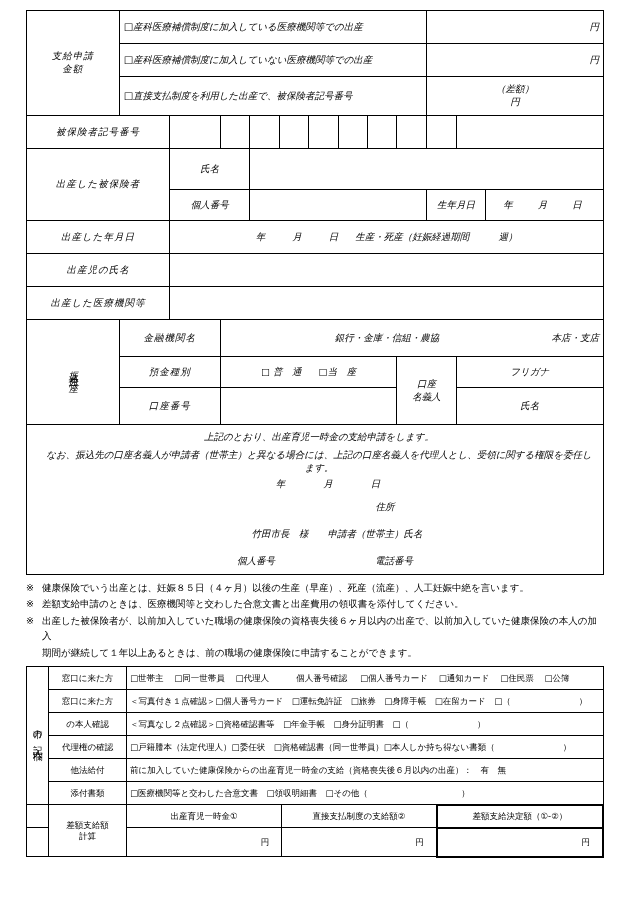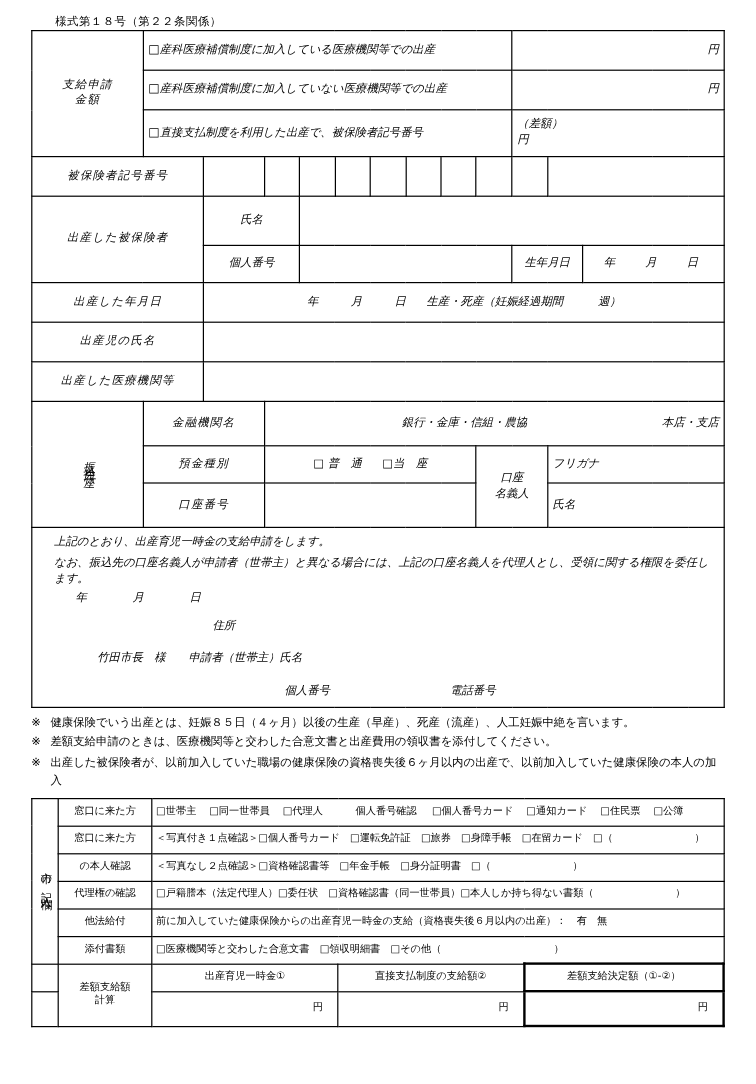--- a/index.html
+++ b/index.html
@@ -46,21 +46,21 @@
   .main td {
     border: 1px solid #000;
     padding: 3px 4px;
     vertical-align: middle;
     font-size: 9.5px;
     line-height: 1.35;
     font-style: italic;
   }
   .ctr { text-align: center; }
   .rgt { text-align: right; }
-  .vtop { vertical-align: top; }
+  .vtop { vertical-align: top; text-align: center; }
   .label-cell {
     text-align: center;
     font-size: 9.5px;
     letter-spacing: 1px;
   }
   .chk { font-size: 10px; }
   .tiny { font-size: 8.5px; }
   .sp4 { letter-spacing: 4px; }
   .vert {
     writing-mode: vertical-rl;
@@ -110,21 +110,20 @@
   .u-line {
     flex: 1;
   }
   .yen { text-align: right; padding-right: 6px; }
 </style>
 </head>
 <body>
 
 <div class="page">
 
-  <div class="form-no">様式第１８号（第２２条関係）</div>
 
   <table class="main">
     <colgroup>
       <col style="width:88px">
       <col style="width:48px">
       <col style="width:48px">
       <col style="width:28px">
       <col style="width:28px">
       <col style="width:28px">
       <col style="width:28px">
@@ -281,20 +280,24 @@
       <span class="note-text">健康保険でいう出産とは、妊娠８５日（４ヶ月）以後の生産（早産）、死産（流産）、人工妊娠中絶を言います。</span>
     </div>
     <div class="note-row">
       <span class="note-mark">※</span>
       <span class="note-text">差額支給申請のときは、医療機関等と交わした合意文書と出産費用の領収書を添付してください。</span>
     </div>
     <div class="note-row">
       <span class="note-mark">※</span>
       <span class="note-text">出産した被保険者が、以前加入していた職場の健康保険の資格喪失後６ヶ月以内の出産で、以前加入していた健康保険の本人の加入</span>
     </div>
+    <div class="note-row">
+      <span class="note-mark"></span>
+      <span class="note-text">期間が継続して１年以上あるときは、前の職場の健康保険に申請することができます。</span>
+    </div>
   </div>
 
   <table class="bottom">
     <colgroup>
       <col style="width:22px">
       <col style="width:78px">
       <col style="width:155px">
       <col style="width:155px">
       <col style="width:166px">
     </colgroup>

